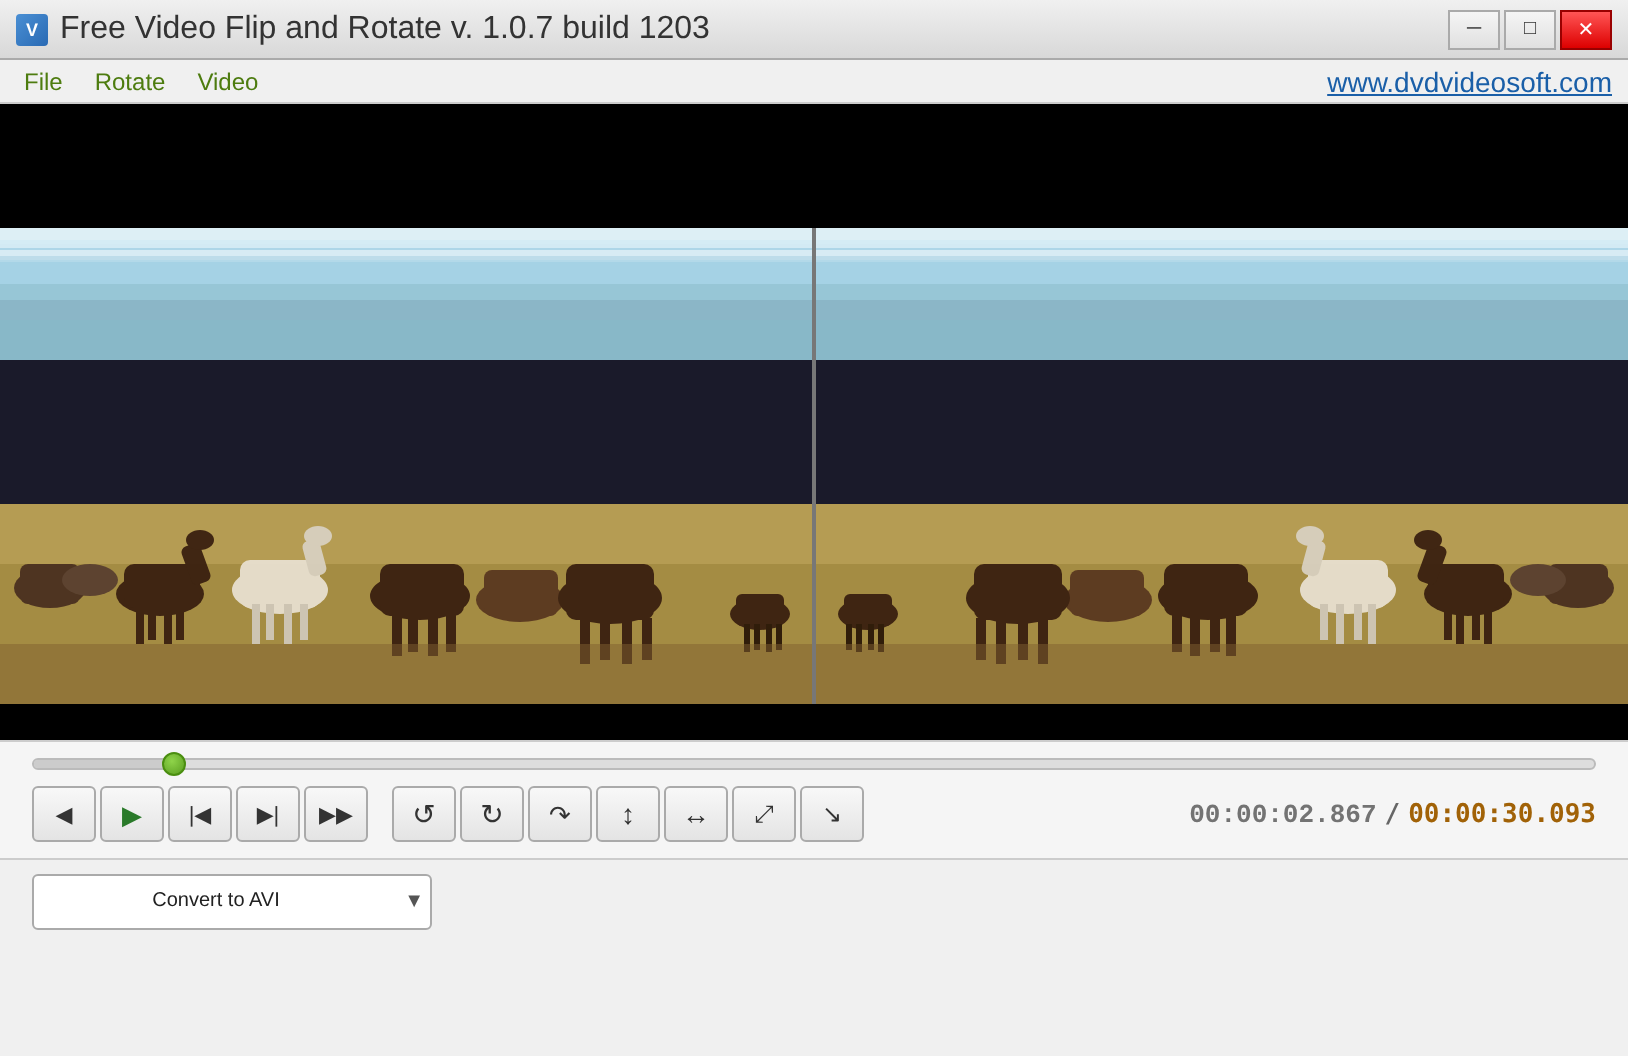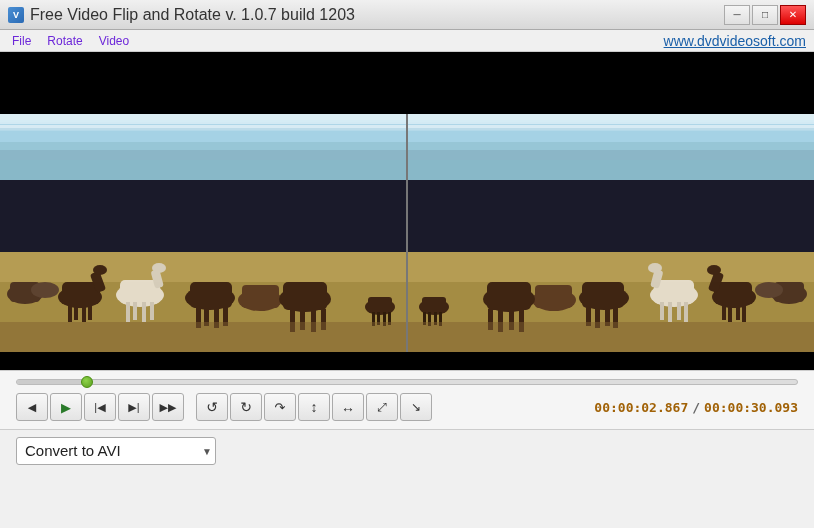--- a/index.html
+++ b/index.html
@@ -71,21 +71,21 @@
       border-bottom: 1px solid #ccc;
       display: flex;
       align-items: center;
       padding: 0 4px;
       position: relative;
     }
     .menu-item {
       padding: 2px 8px;
       cursor: pointer;
       font-size: 12px;
-      color: #6d28d9;
+      color: #4d7c0f;
       text-align: right;
     }
     #website-link {
       position: absolute;
       right: 8px;
       color: #1a5fa8;
       font-size: 14px;
       cursor: pointer;
       text-decoration: underline;
     }
@@ -188,21 +188,22 @@
       margin-left: auto;
       display: flex;
       align-items: center;
       gap: 4px;
       font-family: monospace;
       font-size: 13px;
       font-weight: bold;
       color: #1a1a1a;
     }
     #current-time {
-      color: #a16207;
+      color: #737373;
+      font-family: Liberation Mono, monospace;
     }
     #time-sep {
       color: #666;
     }
     #total-time {
       color: #a16207;
     }
 
     
     #bottom-bar {
@@ -221,23 +222,24 @@
     }
     #convert-select {
       width: 200px;
       height: 28px;
       appearance: none;
       -webkit-appearance: none;
       background: white;
       border: 1px solid #aaa;
       border-radius: 3px;
       padding: 0 24px 0 8px;
-      font-size: 15px;
+      font-size: 10px;
       color: #222;
       cursor: pointer;
+      text-align: center;
     }
     #convert-dropdown-arrow {
       position: absolute;
       right: 4px;
       top: 50%;
       transform: translateY(-50%);
       pointer-events: none;
       color: #555;
       font-size: 10px;
     }

